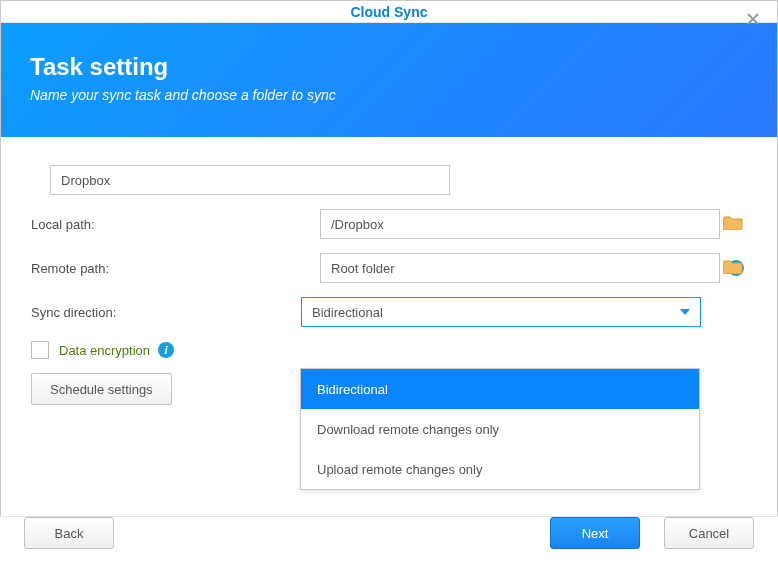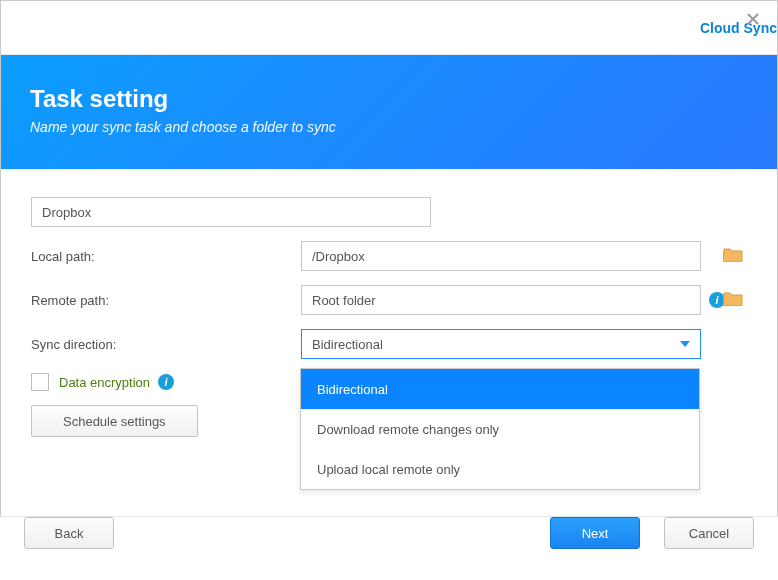--- a/index.html
+++ b/index.html
@@ -1,47 +1,47 @@
 <!DOCTYPE html>
 <html><head>
 <meta charset="utf-8">
 <style>
 * { box-sizing: border-box; margin: 0; padding: 0; font-family: -apple-system, BlinkMacSystemFont, "Segoe UI", Arial, sans-serif; }
 body { width: 778px; height: 580px; background: #fff; border: 1px solid #c9c9c9; overflow: hidden; }
 
-.title-bar { height: 54px; display: flex; align-items: center; justify-content: flex-end; position: relative; background: #fff; border-bottom: 1px solid #e6e6e6; }
+.title-bar { height: 22px; display: flex; align-items: center; justify-content: center; position: relative; background: #fff; border-bottom: 1px solid #e6e6e6; }
 .title-bar .title { color: #0a84d6; font-weight: 600; font-size: 14px; }
 .title-bar .close { position: absolute; right: 14px; top: 8px; width: 20px; height: 20px; color: #9a9a9a; cursor: pointer; display:flex; align-items:center; justify-content:center; }
 
 .header-band { background: linear-gradient(135deg, #0b9dff 0%, #1a8dff 40%, #2a79ff 100%); color: #fff; padding: 30px 28px 34px 29px; }
 .header-band h1 { font-size: 24px; font-weight: 700; margin-bottom: 6px; }
 .header-band p { font-size: 14px; opacity: .95; font-style: italic; }
 
 .form { padding: 28px 24px 0 30px; font-size: 13px; color: #333; }
 .row { display:flex; align-items:center; margin-bottom: 14px; }
 .row label { width: 270px; color: #505050; }
 .row .control { flex: 1; position: relative; display:flex; align-items:center; }
-.row input[type=text] { width: 400px; height: 30px; border: 1px solid #c8c8c8; padding: 0 10px; font-size: 13px; color: #555; background:#fff; }
+.row input[type=text] { width: 400px; height: 30px; border: 1px solid #c8c8c8; padding: 0 10px; font-size: 13px; color: #555; background:#fff;margin-left:19px; }
 .row input[readonly] { cursor: default; }
 .folder-icon { position:absolute; right:10px; top:5px; pointer-events:auto; cursor:pointer; }
 .folder-icon-wrap { position:relative; display:inline-block; }
 .info-icon { width:16px; height:16px; border-radius:50%; background:#1a9edb; color:#fff; font-size:11px; font-weight:700; display:inline-flex; align-items:center; justify-content:center; font-style: italic; margin-left:8px; cursor:pointer; }
 
 .select-box { width:400px; height:30px; border:1px solid #1a8dff; padding:0 10px; display:flex; align-items:center; justify-content:space-between; color:#555; cursor:pointer; background:#fff; position:relative; }
 .select-box .caret { width:0; height:0; border-left:5px solid transparent; border-right:5px solid transparent; border-top:6px solid #1a8dff; }
 
 .dropdown { position:absolute; left:300px; top: 368px; width:400px; background:#fff; border:1px solid #c8c8c8; z-index:10; box-shadow: 0 2px 6px rgba(0,0,0,.1); }
 .dropdown .opt { height:40px; display:flex; align-items:center; padding:0 16px; color:#555; cursor:pointer; font-size:13px; }
 .dropdown .opt.selected { background:#0a84ff; color:#fff; }
 
 .check-row { display:flex; align-items:center; margin: 6px 0 14px 0; }
 .check-row .box { width:18px; height:18px; border:1px solid #bdbdbd; margin-right:10px; background:#fff; cursor:pointer; }
 .check-row .lbl { color:#4d7c0f; }
 
-.sched-btn { height:32px; padding:0 31px; border:1px solid #c2c2c2; background: linear-gradient(#fefefe,#f1f1f1); color:#555; font-size:13px; cursor:pointer; border-radius:2px; }
+.sched-btn { height:32px; padding:0 18px; border:1px solid #c2c2c2; background: linear-gradient(#fefefe,#f1f1f1); color:#555; font-size:13px; cursor:pointer; border-radius:2px; }
 
 .footer { position:absolute; bottom:0; left:0; right:0; height:64px; border-top:1px solid #e3e3e3; display:flex; padding:0 24px; background:#fff; }
 .footer .spacer { flex:1; }
 .btn { height:32px; min-width:90px; border:1px solid #c2c2c2; background:linear-gradient(#fdfdfd,#f0f0f0); color:#555; font-size:13px; cursor:pointer; border-radius:3px; margin-left:24px; }
 .btn.primary { background:linear-gradient(#2aa0ff,#1a84f0); border-color:#0f72d6; color:#fff; }
 .btn.back { margin-left:0; }
 </style>
 </head>
 <body>
 
@@ -108,21 +108,21 @@
     <span class="info-icon">i</span>
   </div>
 
   <button class="sched-btn">Schedule settings</button>
 
 </div>
 
 <div class="dropdown">
   <div class="opt selected">Bidirectional</div>
   <div class="opt">Download remote changes only</div>
-  <div class="opt">Upload local remote only</div>
+  <div class="opt">Upload remote changes only</div>
 </div>
 
 <div class="footer">
   <button class="btn back">Back</button>
   <span class="spacer"></span>
   <button class="btn primary">Next</button>
   <button class="btn">Cancel</button>
 </div>
 
 </body></html>

